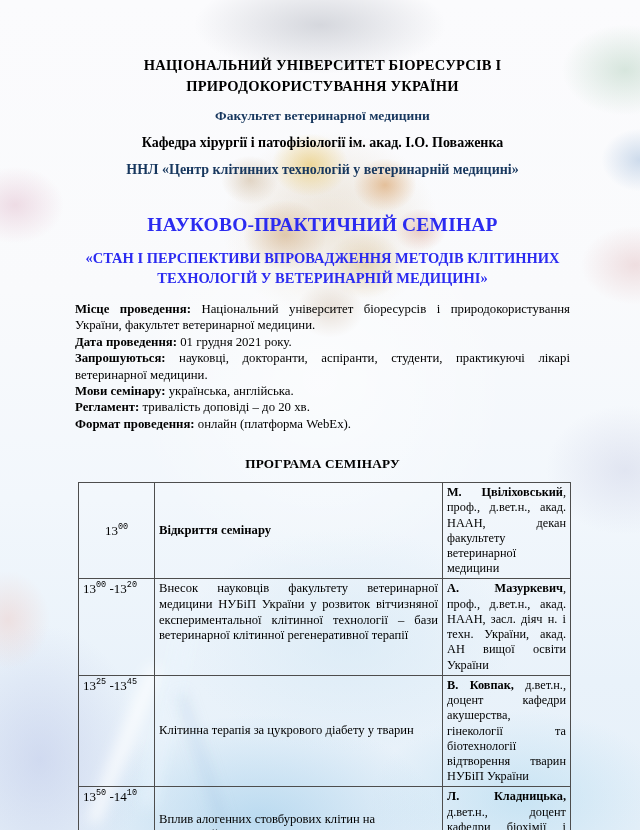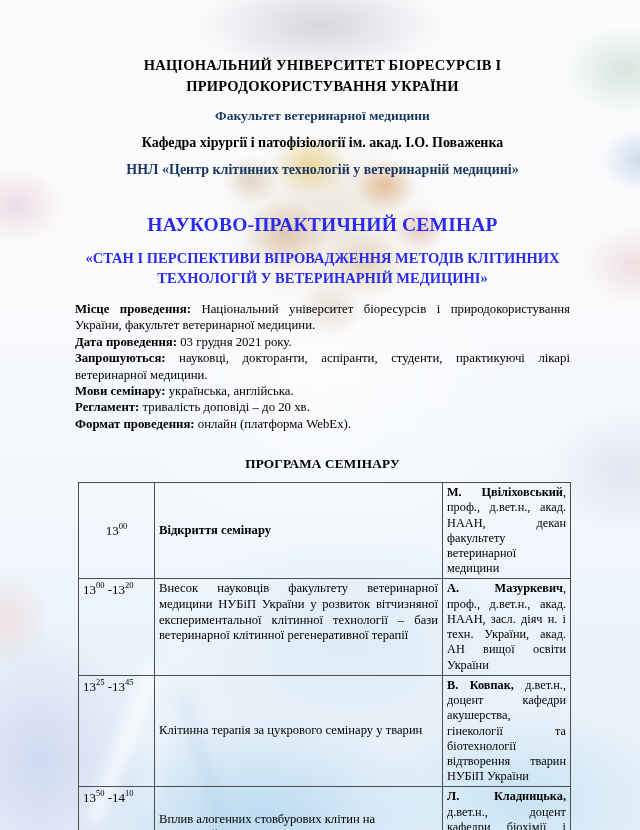--- a/index.html
+++ b/index.html
@@ -56,21 +56,21 @@
   .lbl{font-weight:bold;}
 
   .program-heading{margin:24px 0 4px;font-size:13.2px;font-weight:bold;text-align:center;letter-spacing:0.2px;}
 
   table.program{margin:10px 0 0 3px;border-collapse:collapse;table-layout:fixed;width:492px;
                 font-size:12.6px;line-height:1.24;}
   table.program td{border:1px solid #4d4d4d;vertical-align:top;padding:2px 4px;}
   col.c-time{width:76px;} col.c-topic{width:288px;} col.c-speaker{width:128px;}
   tr.r1{height:61px;} tr.r2{height:78px;} tr.r3{height:82px;padding-left:7px;} tr.r4{height:81px;}
   td.time{padding:1px 2px;font-size:13px;white-space:nowrap;}
-  td.time sup{font-size:8.5px;position:relative;top:-1px;}
+  td.time sup{font-size:8.5px;position:relative;top:-1px;font-family:Liberation Mono, monospace;}
   tr.r1 td.time{text-align:center;vertical-align:middle;}
   td.topic{padding:2px 6px 2px 8px;}
   tr.r1 td.topic{vertical-align:middle;font-weight:bold;}
   tr.r2 td.topic{font-weight:normal;text-align:justify;}
   tr.r3 td.topic{vertical-align:middle;}
   tr.r4 td.topic{vertical-align:middle;padding-right:44px;}
   td.speaker{text-align:justify;padding:2px 5px;font-size:12.3px;margin-top:24px;}
   .sp-name{font-weight:bold;}
 </style>
 </head>
@@ -86,21 +86,21 @@
   <h1 class="university">НАЦІОНАЛЬНИЙ УНІВЕРСИТЕТ БІОРЕСУРСІВ І ПРИРОДОКОРИСТУВАННЯ УКРАЇНИ</h1>
   <p class="line-faculty">Факультет ветеринарної медицини</p>
   <p class="line-department">Кафедра хірургії і патофізіології ім. акад. І.О. Поваженка</p>
   <p class="line-lab">ННЛ «Центр клітинних технологій у ветеринарній медицині»</p>
 
   <h2 class="seminar-title">НАУКОВО-ПРАКТИЧНИЙ СЕМІНАР</h2>
   <h3 class="seminar-subtitle">«СТАН І ПЕРСПЕКТИВИ ВПРОВАДЖЕННЯ МЕТОДІВ КЛІТИННИХ ТЕХНОЛОГІЙ У ВЕТЕРИНАРНІЙ МЕДИЦИНІ»</h3>
 
   <div class="details">
     <p><span class="lbl">Місце проведення:</span><span> Національний університет біоресурсів і природокористування України, факультет ветеринарної медицини.</span></p>
-    <p><span class="lbl">Дата проведення:</span><span> 03 грудня 2021 року.</span></p>
+    <p><span class="lbl">Дата проведення:</span><span> 01 грудня 2021 року.</span></p>
     <p><span class="lbl">Запрошуються:</span><span> науковці, докторанти, аспіранти, студенти, практикуючі лікарі ветеринарної медицини.</span></p>
     <p><span class="lbl">Мови семінару:</span><span> українська, англійська.</span></p>
     <p><span class="lbl">Регламент:</span><span> тривалість доповіді – до 20 хв.</span></p>
     <p><span class="lbl">Формат проведення:</span><span> онлайн (платформа WebEx).</span></p>
   </div>
 
   <p class="program-heading">ПРОГРАМА СЕМІНАРУ</p>
 
   <table class="program">
     <colgroup>
@@ -114,21 +114,21 @@
         <td class="topic">Відкриття семінару</td>
         <td class="speaker"><span class="sp-name">М. Цвіліховський</span><span>, проф., д.вет.н., акад. НААН, декан факультету ветеринарної медицини</span></td>
       </tr>
       <tr class="r2">
         <td class="time"><span>13</span><sup>00</sup><span> -13</span><sup>20</sup></td>
         <td class="topic">Внесок науковців факультету ветеринарної медицини НУБіП України у розвиток вітчизняної експериментальної клітинної технології – бази ветеринарної клітинної регенеративної терапії</td>
         <td class="speaker"><span class="sp-name">А. Мазуркевич</span><span>, проф., д.вет.н., акад. НААН, засл. діяч н. і техн. України, акад. АН вищої освіти України</span></td>
       </tr>
       <tr class="r3">
         <td class="time"><span>13</span><sup>25</sup><span> -13</span><sup>45</sup></td>
-        <td class="topic">Клітинна терапія за цукрового семінару у тварин</td>
+        <td class="topic">Клітинна терапія за цукрового діабету у тварин</td>
         <td class="speaker"><span class="sp-name">В. Ковпак,</span><span> д.вет.н., доцент кафедри акушерства, гінекології та біотехнології відтворення тварин НУБіП України</span></td>
       </tr>
       <tr class="r4">
         <td class="time"><span>13</span><sup>50</sup><span> -14</span><sup>10</sup></td>
         <td class="topic">Вплив алогенних стовбурових клітин на пухлинний процес на моделі метастазуючої карциноми легені Льюїс</td>
         <td class="speaker"><span class="sp-name">Л. Кладницька,</span><span> д.вет.н., доцент кафедри біохімії і фізіології тварин ім. акад. М.Ф. Гулого НУБіП України</span></td>
       </tr>
     </tbody>
   </table>
 

